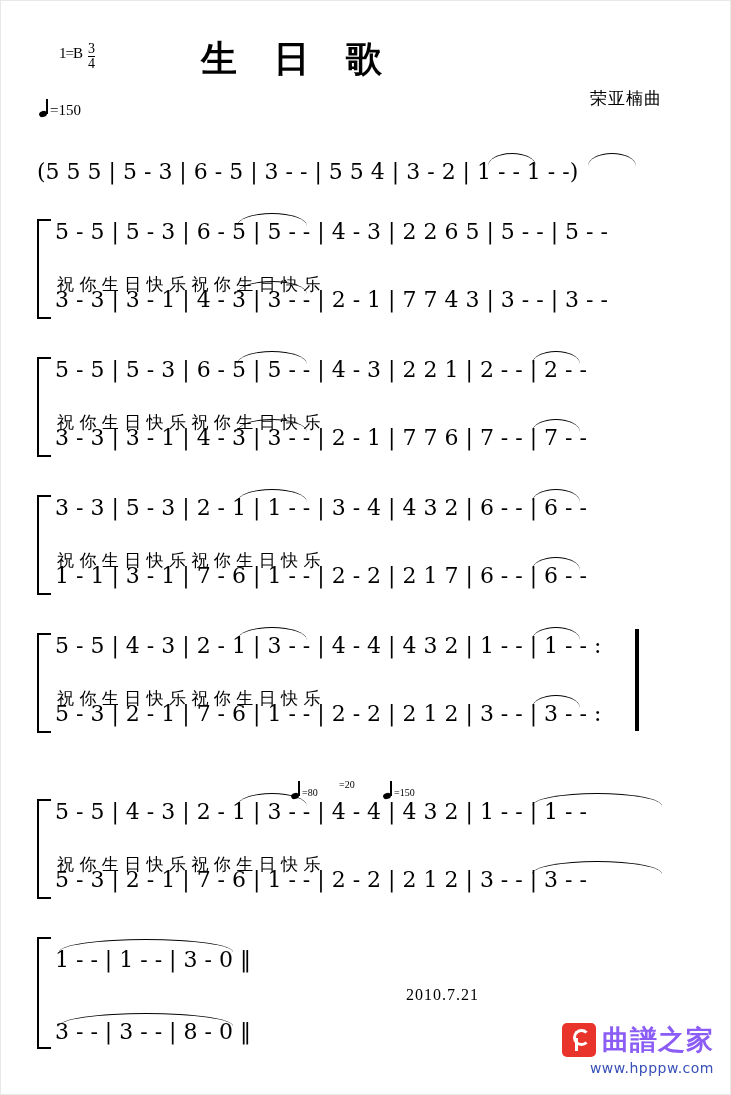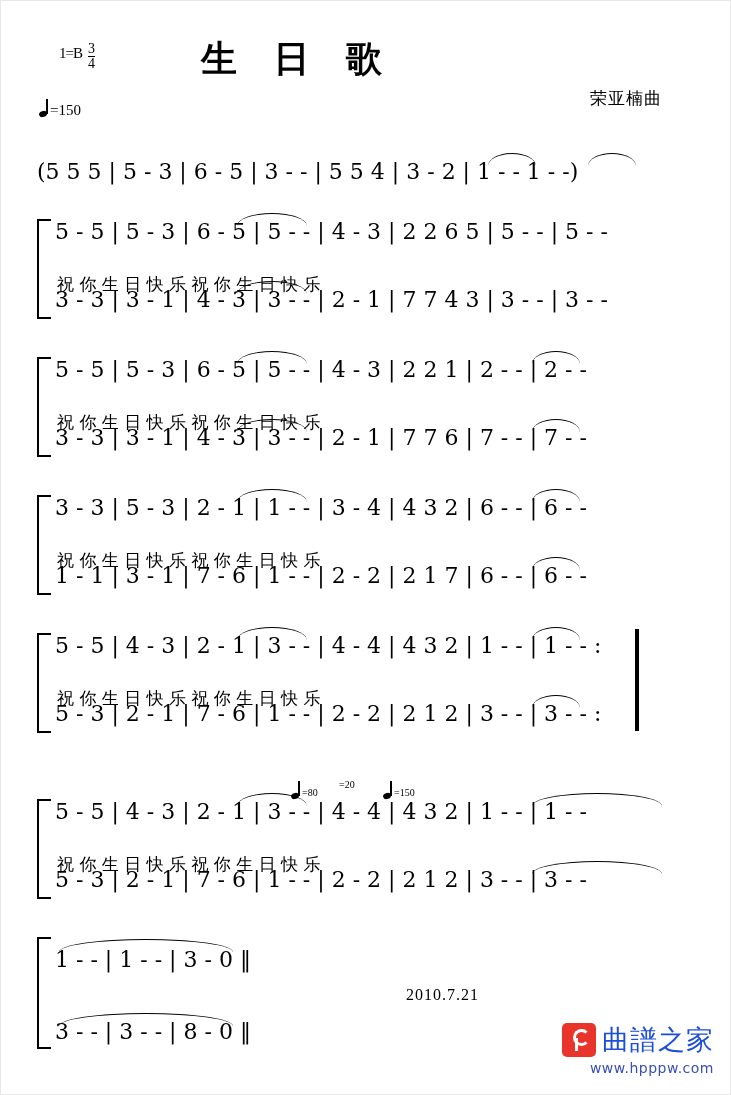--- a/index.html
+++ b/index.html
@@ -197,24 +197,24 @@
   }
   .logo-mark::before {
     content: "";
     position: absolute;
     left: 13px; top: 15px;
     width: 3px; height: 13px;
     background: #fff;
   }
   .logo-text {
     font-size: 27px;
-    color: #1d4ed8;
+    color: #8b5cf6;
     font-family: "DejaVu Serif", serif;
     letter-spacing: 1px;
-    font-weight: normal;
+    font-weight: bold;
   }
   .logo-url {
     font-size: 14px;
     color: #3850b8;
     font-family: "DejaVu Sans", sans-serif;
     margin-top: 2px;
     letter-spacing: 0.5px;
   }
 </style>
 </head>

